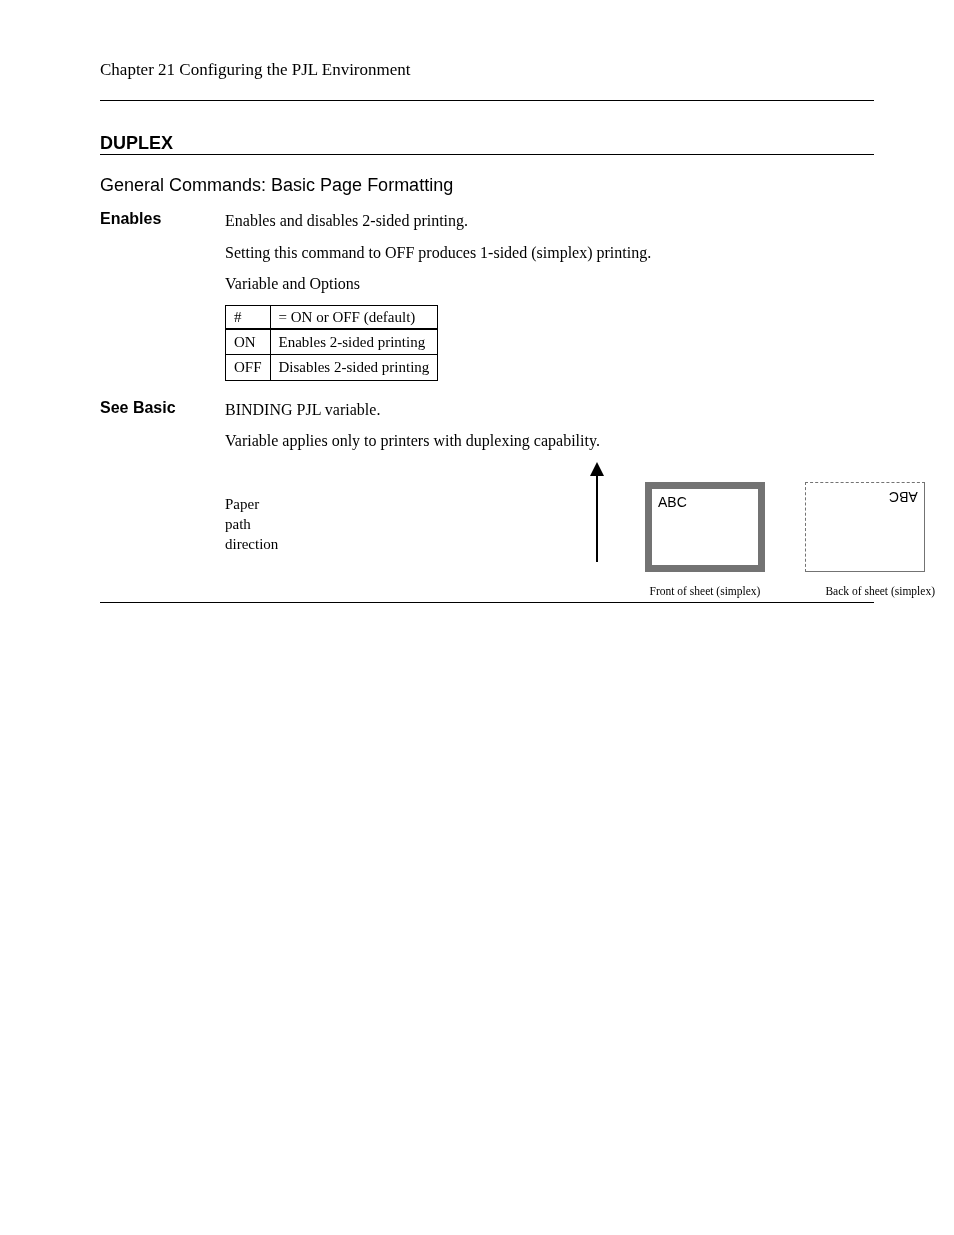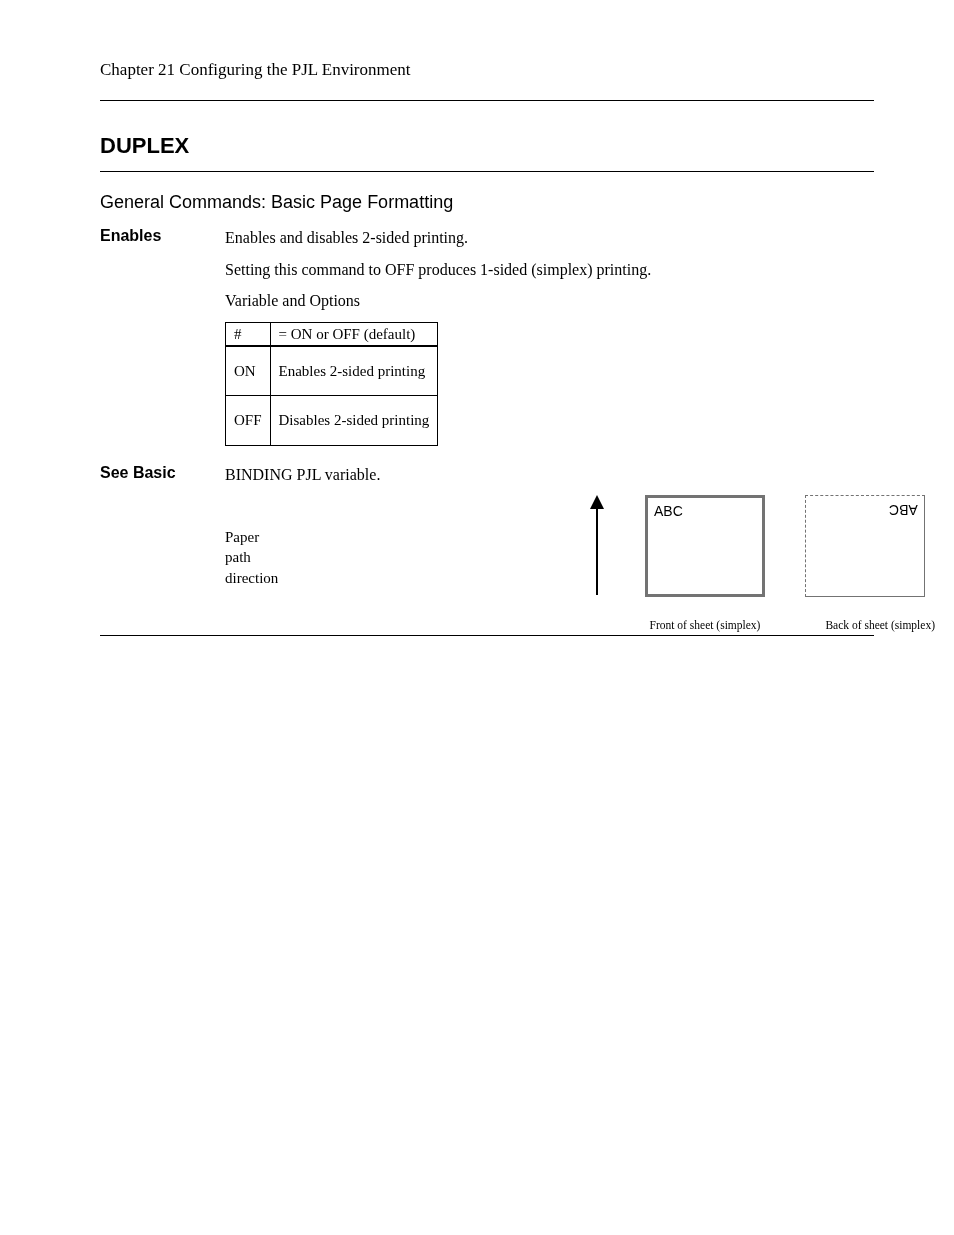--- a/index.html
+++ b/index.html
@@ -14,22 +14,22 @@
     margin-bottom: 20px;
   }
   .hr-thick {
     border: none;
     border-top: 1px solid #000;
     margin: 0 0 32px 0;
   }
   .main-heading {
     font-family: Arial, Helvetica, sans-serif;
     font-weight: bold;
-    font-size: 22px;
-    margin-bottom: 12px;
+    font-size: 18px;
+    margin-bottom: 0;
   }
   .hr-mid {
     border: none;
     border-top: 1px solid #000;
     margin: 0 0 20px 0;
   }
   .subsection {
     font-family: Arial, Helvetica, sans-serif;
     font-weight: normal;
     font-size: 18px;
@@ -50,21 +50,21 @@
   .body-block p { margin-bottom: 10px; }
   .clr { clear: both; }
 
   table.opt {
     border-collapse: collapse;
     margin: 8px 0 18px 0;
     font-size: 15px;
   }
   table.opt th, table.opt td {
     border: 1px solid #000;
-    padding: 14px 8px;
+    padding: 2px 8px;
     text-align: left;
     font-weight: normal;
   }
   table.opt th {
     border-bottom: 2px solid #000;
     padding: 1px 8px;
   }
 
   .fig-wrap {
     position: relative;
@@ -79,23 +79,23 @@
     line-height: 1.35;
   }
   .arrow {
     position: absolute;
     left: 362px;
     top: 0;
   }
   .box {
     position: absolute;
     width: 120px;
-    height: 102px;
-    border: 3px solid #737373;
-    top: 0;
+    height: 90px;
+    border: 7px solid #737373;
+    top: 20px;
     font-family: Arial, Helvetica, sans-serif;
     font-size: 14px;
   }
   .box.front { left: 420px; }
   .box.front .lbl { position: absolute; left: 6px; top: 4px; }
   .box.back {
     left: 580px;
     border-style: dashed solid solid dashed;
     border-width: 1px;
   }
@@ -152,20 +152,21 @@
     </tbody>
       </table>
   </div>
   <div class="clr"></div>
 </div>
 
 <div>
   <div class="side-label">See Basic</div>
   <div class="body-block">
     <p>BINDING PJL variable.</p>
+    <p>Variable applies only to printers with duplexing capability.</p>
 
     <div class="fig-wrap">
       <div class="fig-caption-left" style="white-space:pre;">Paper
 path
 direction</div>
 
       <svg class="arrow" width="20" height="100">
         <line x1="10" y1="100" x2="10" y2="6" stroke="#000" stroke-width="2"></line>
         <polygon points="10,0 3,14 17,14" fill="#000"></polygon>
       </svg>

